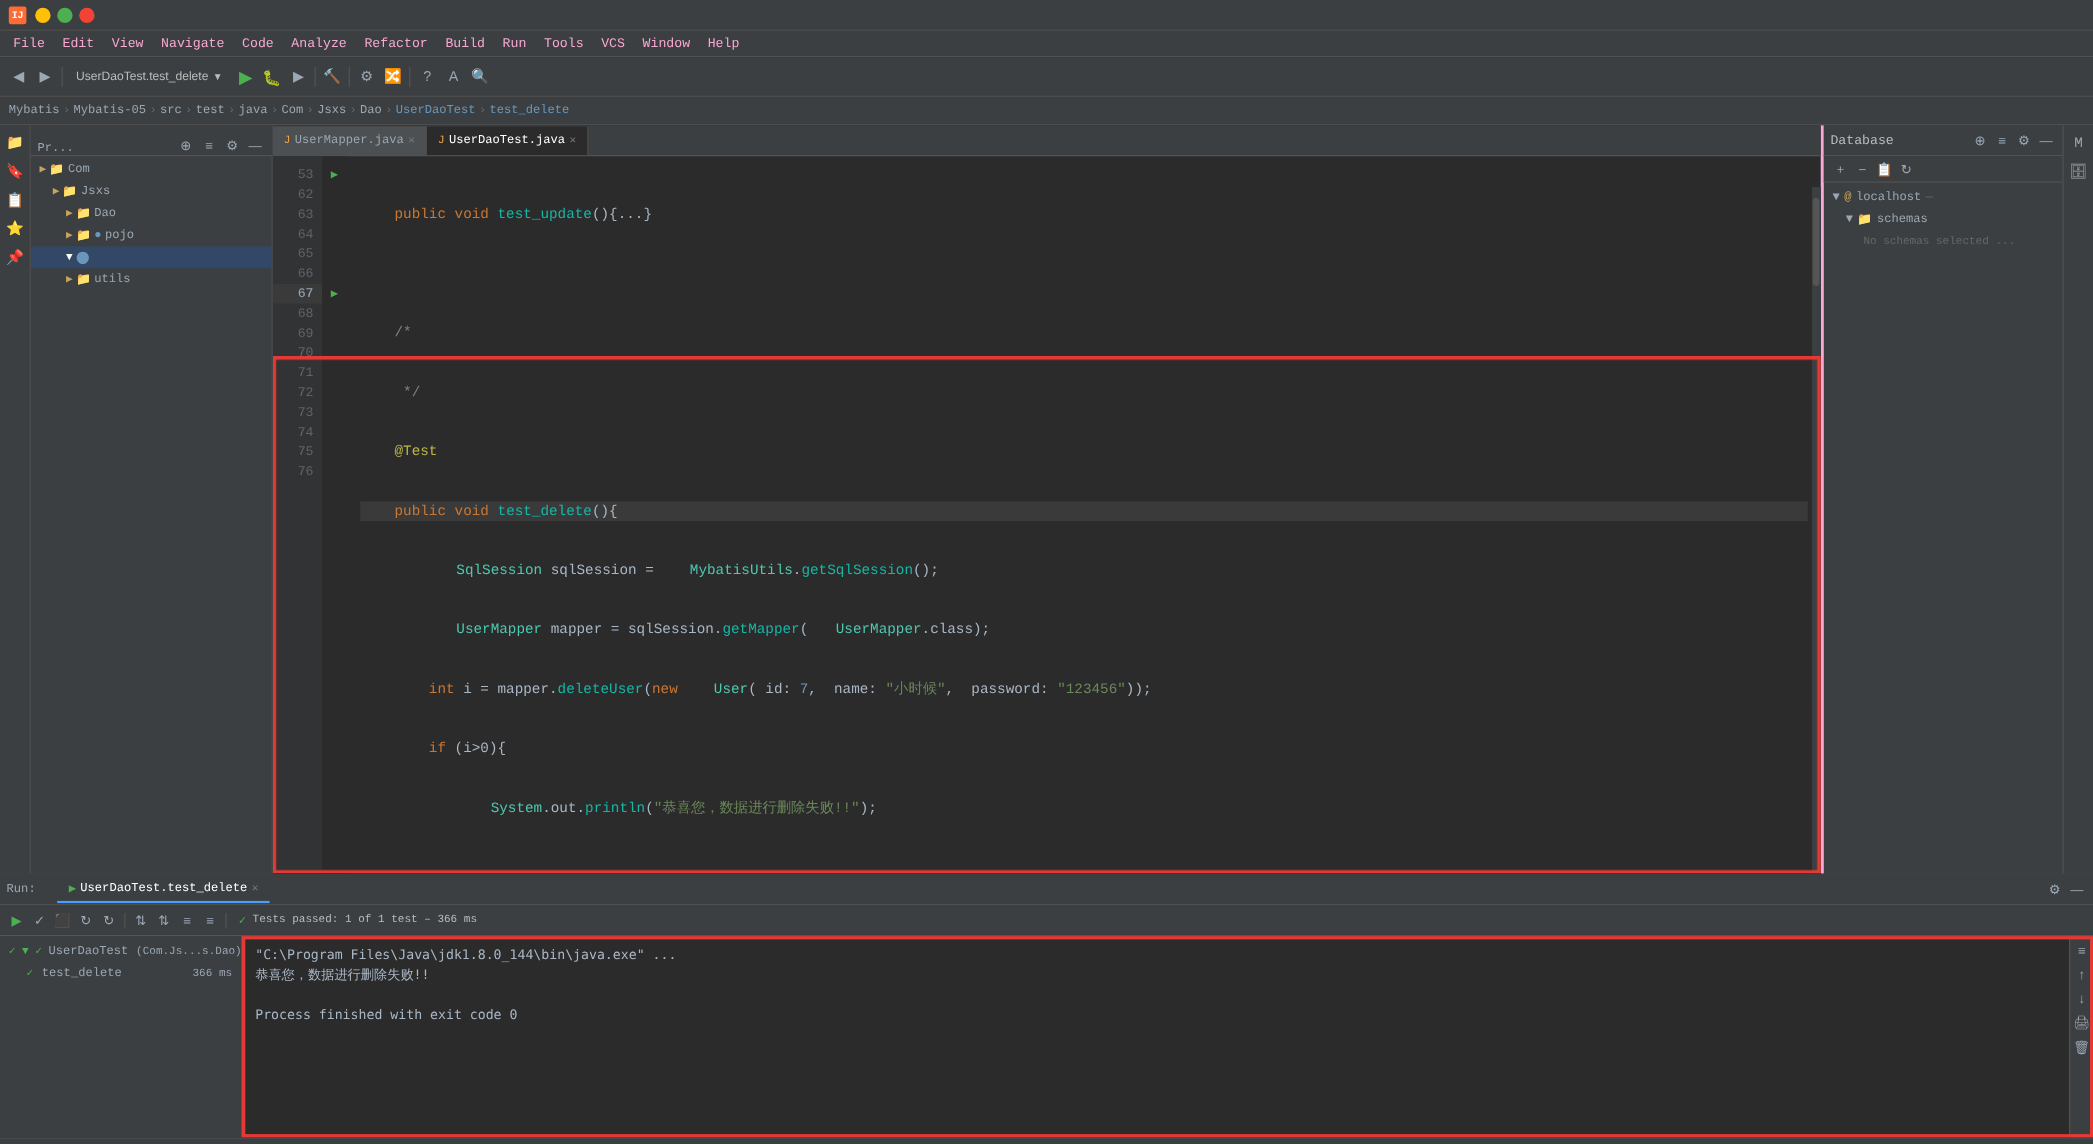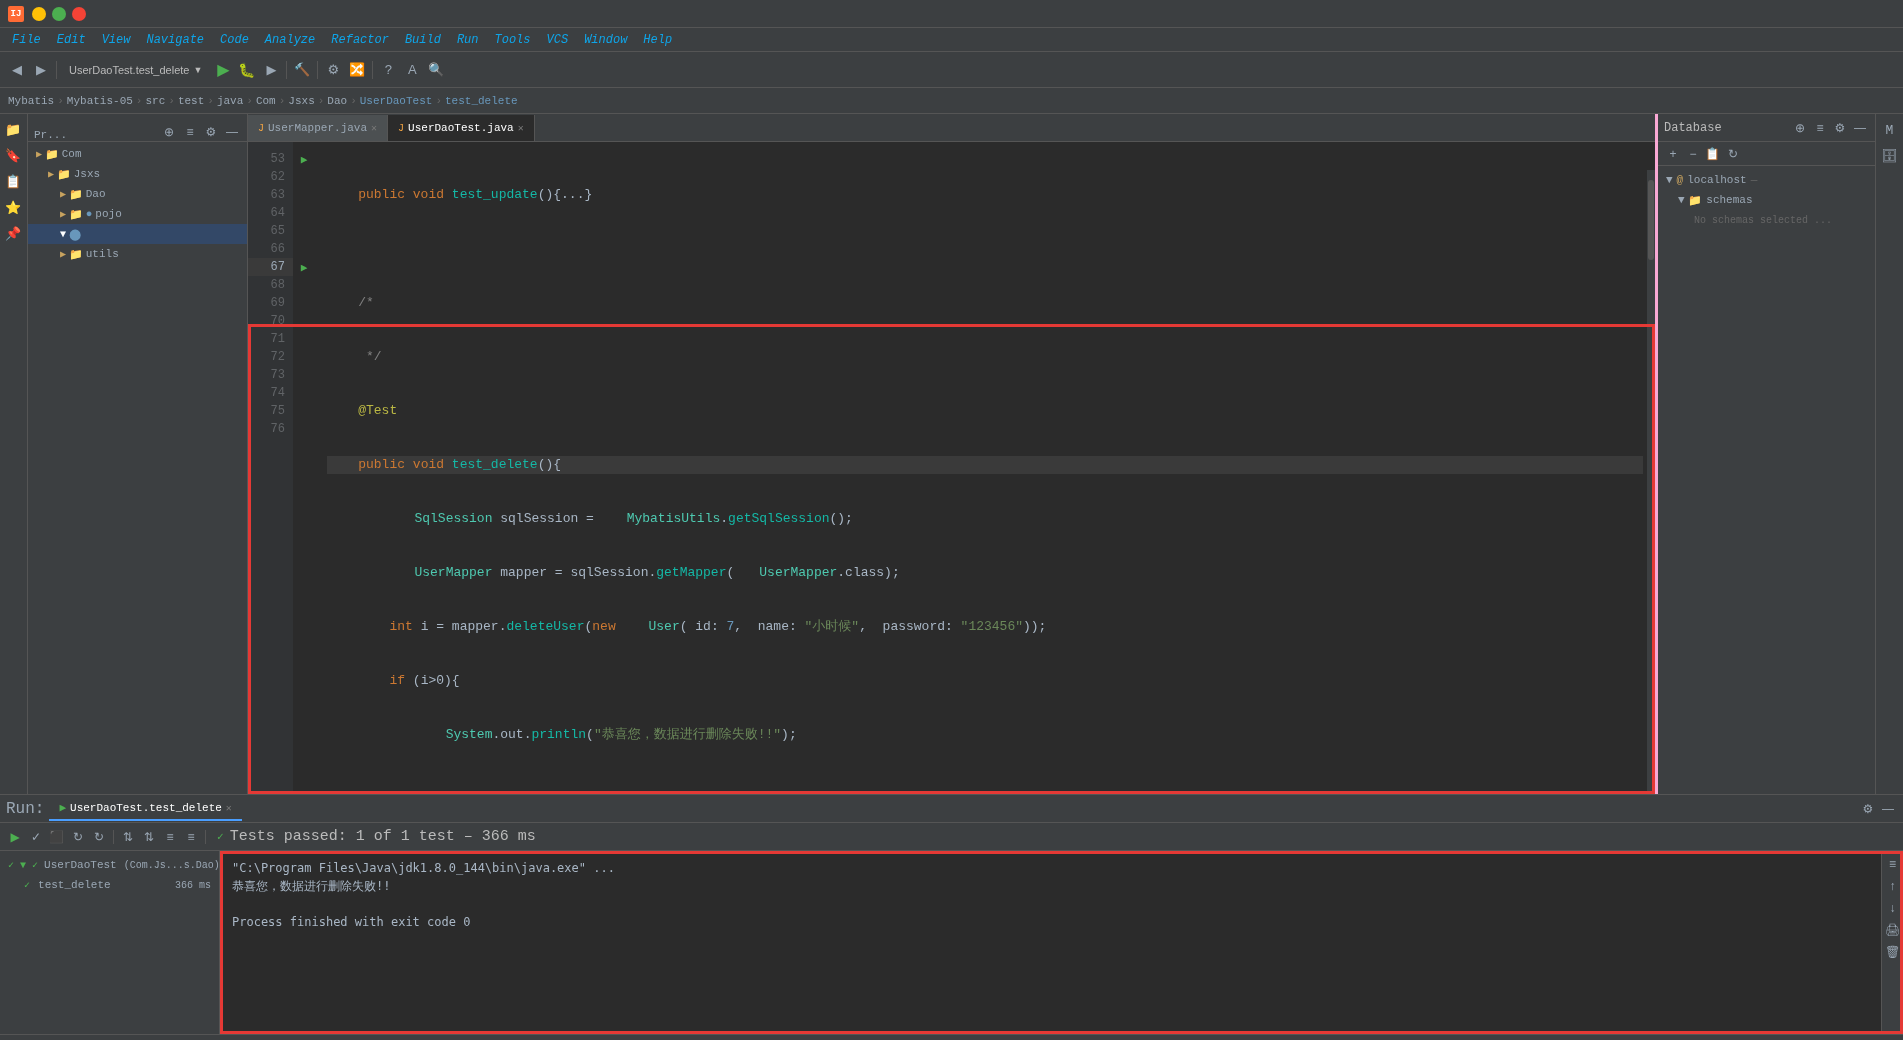--- a/index.html
+++ b/index.html
@@ -38,24 +38,23 @@
     #menu-bar {
       height: 24px;
       background: #3c3f41;
       display: flex;
       align-items: center;
       padding: 0 4px;
       border-bottom: 1px solid #555;
     }
     .menu-item {
       padding: 2px 8px;
-      color: #0ea5e9;
+      color: #f9a8d4;
       font-size: 12px;
       cursor: pointer;
-      font-style: italic;
     }
 
     
     #breadcrumb-bar {
       height: 26px;
       background: #3c3f41;
       display: flex;
       align-items: center;
       padding: 0 8px;
       border-bottom: 1px solid #555;
@@ -652,21 +651,21 @@
 
   <div id="right-icons">
     <div class="side-icon">M</div>
     <div class="side-icon">🗄</div>
   </div>
 </div>
 
 <div id="bottom-panel">
 
   <div id="bottom-tabs">
-    <span style="color:#9aa7b4; font-size:16px; margin-right:1px;">Run:</span>
+    <span style="color:#9aa7b4; font-size:11px; margin-right:16px;">Run:</span>
     <div class="bottom-tab active">
       <span style="color:#4caf50; margin-right:4px;">▶</span>
       <span>UserDaoTest.test_delete</span>
       <span class="bottom-tab-close">✕</span>
     </div>
     <div style="margin-left:auto; display:flex; gap:2px;">
       <button class="run-tool-btn">⚙</button>
       <button class="run-tool-btn">—</button>
     </div>
   </div>
@@ -678,21 +677,21 @@
     <button class="run-tool-btn">↻</button>
     <button class="run-tool-btn">↻</button>
     <div class="run-tool-sep"></div>
     <button class="run-tool-btn">⇅</button>
     <button class="run-tool-btn">⇅</button>
     <button class="run-tool-btn">≡</button>
     <button class="run-tool-btn">≡</button>
     <div class="run-tool-sep"></div>
     <div style="display:flex; align-items:center; margin-left:6px;">
       <span style="color:#4caf50; margin-right:6px; font-size:11px;">✓</span>
-      <span style="font-size:15px; color:#bbb;">Tests passed: 1 of 1 test – 366 ms</span>
+      <span style="font-size:10px; color:#bbb;">Tests passed: 1 of 1 test – 366 ms</span>
     </div>
   </div>
 
   <div id="run-content" style="position:relative;">
 
     <div id="test-tree">
       <div class="test-item">
         <span style="color:#4caf50; margin-right:2px; font-size:10px;">✓</span>
         <span style="color:#4caf50; margin-right:2px; font-size:10px;">▼</span>
         <span style="color:#4caf50; margin-right:2px; font-size:10px;">✓</span>

